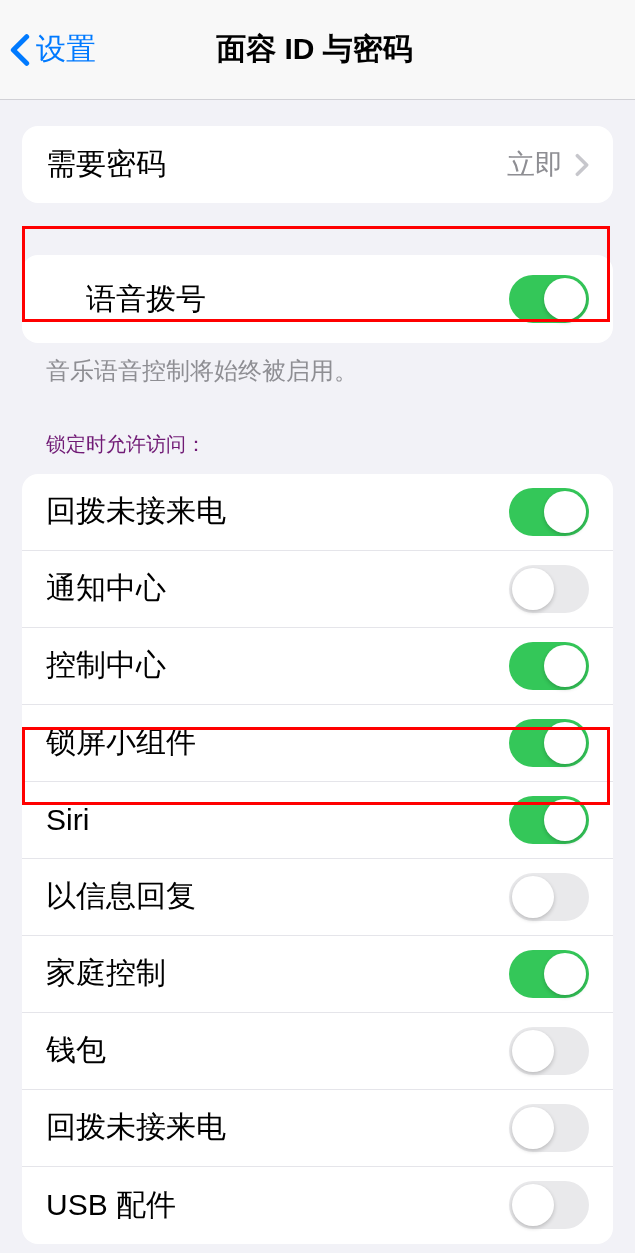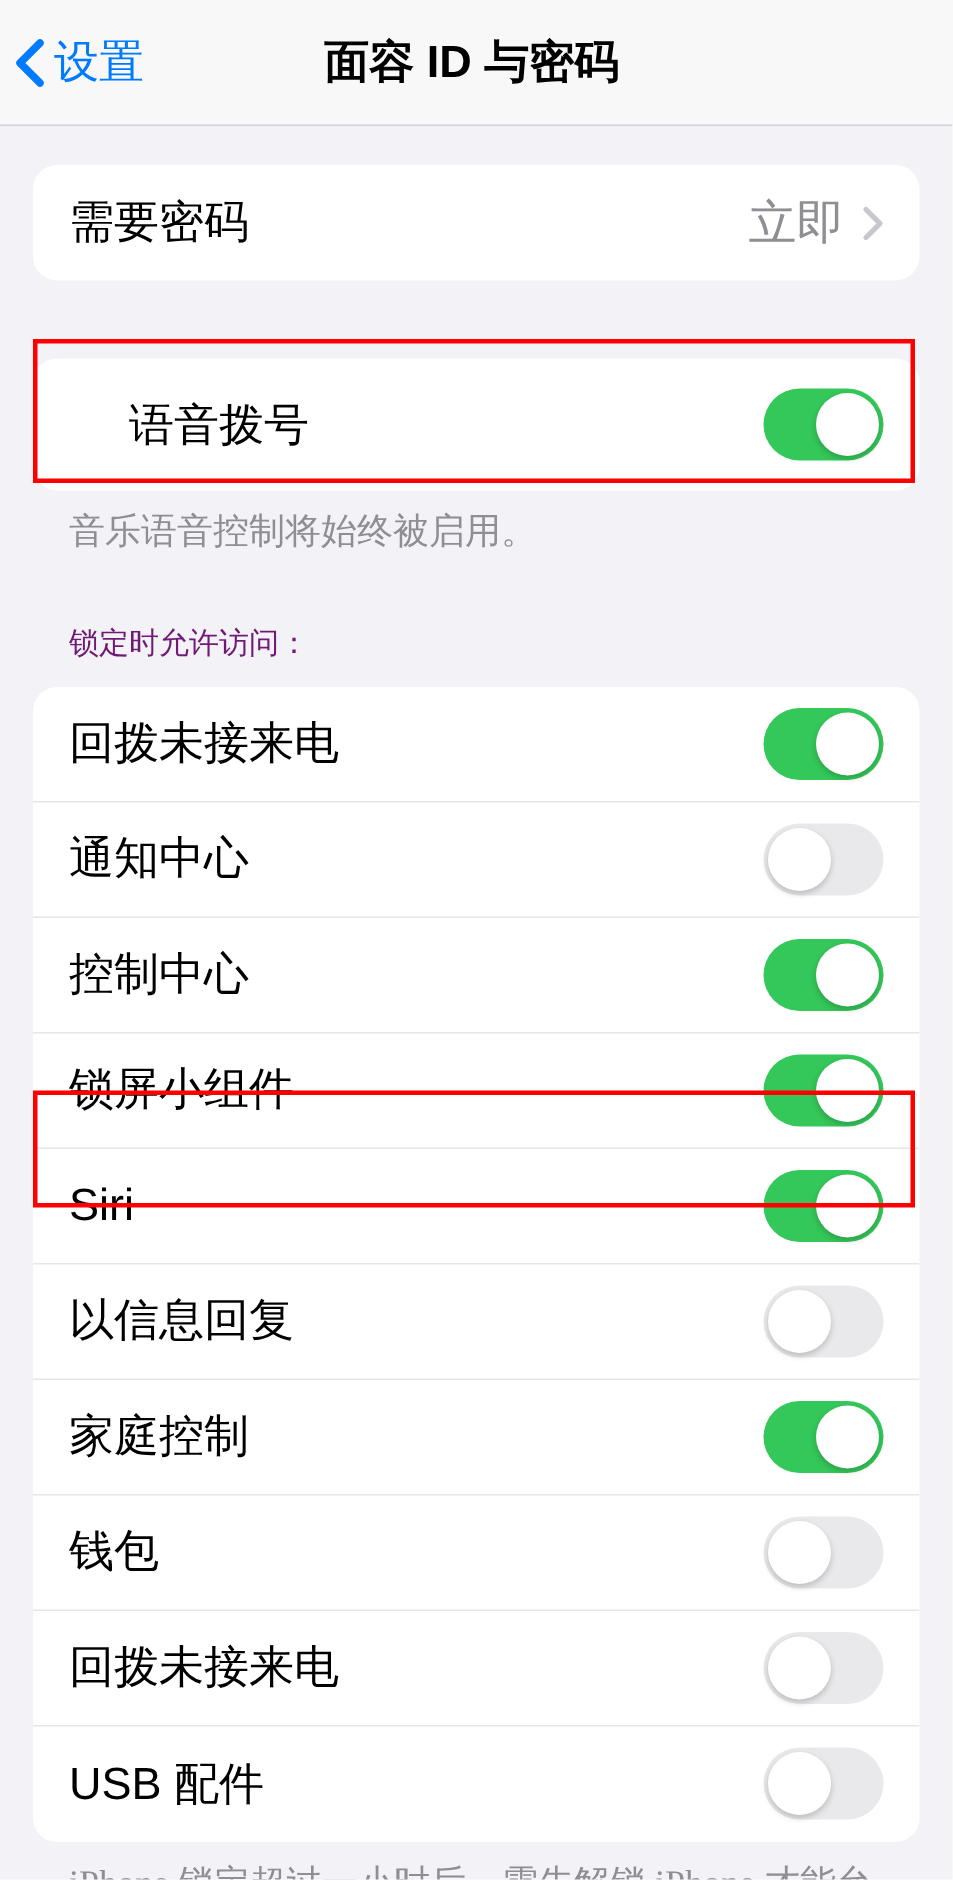--- a/index.html
+++ b/index.html
@@ -10,21 +10,21 @@
     }
     body {
       width: 635px;
       height: 1253px;
       background: #f2f2f7;
       font-family: -apple-system, "PingFang SC", "Helvetica Neue", sans-serif;
       overflow: hidden;
     }
     .navbar {
       background: #f8f8f8;
-      height: 84px;
+      height: 100px;
       display: flex;
       align-items: center;
       border-bottom: 1px solid #d1d1d6;
       position: relative;
     }
     .back-btn {
       display: flex;
       align-items: center;
       color: #007aff;
       font-size: 30px;
@@ -78,21 +78,21 @@
     .row-label {
       font-size: 30px;
       color: #000;
     }
     .row-right {
       display: flex;
       align-items: center;
       gap: 12px;
     }
     .row-value {
-      font-size: 32px;
+      font-size: 28px;
       color: #8e8e93;
     }
     .chevron-right {
       width: 14px;
       height: 24px;
     }
     .toggle {
       width: 80px;
       height: 48px;
       border-radius: 24px;

